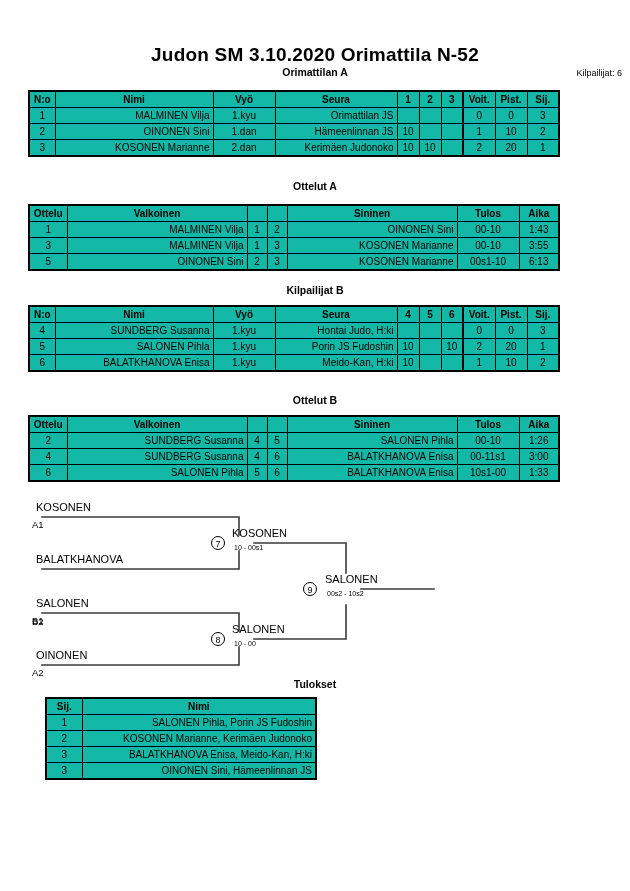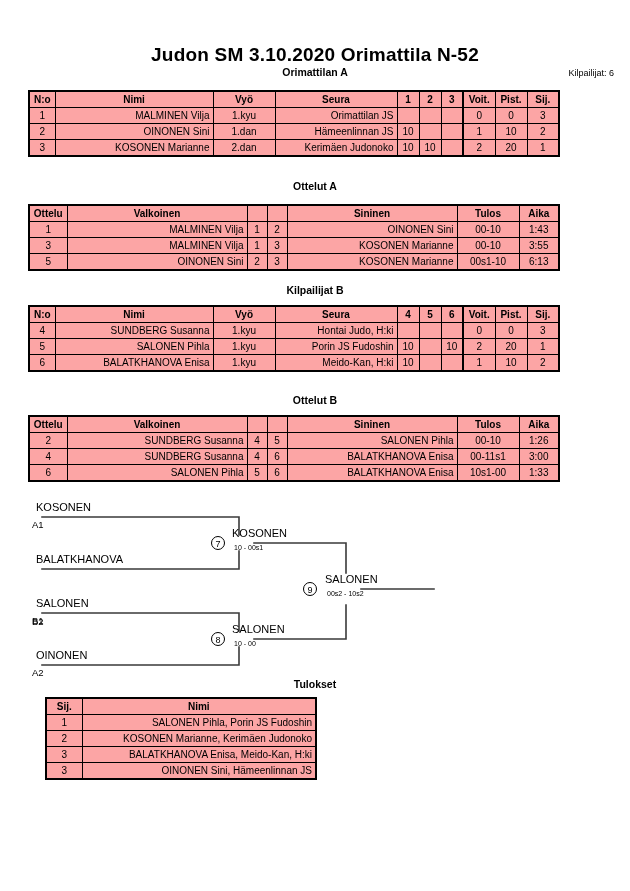--- a/index.html
+++ b/index.html
@@ -22,21 +22,21 @@
     left: 0;
     top: 44px;
     width: 630px;
     text-align: center;
     font-size: 19px;
     font-weight: bold;
     letter-spacing: 0.2px;
   }
   .entrants-count {
     position: absolute;
-    right: 16px;
+    right: 8px;
     top: 68px;
     font-size: 9px;
     font-weight: normal;
     white-space: nowrap;
   }
 
   
   .section-caption {
     position: absolute;
     font-size: 10.5px;
@@ -44,21 +44,21 @@
     text-align: center;
     width: 100%;
     left: 0;
   }
 
   
   table.grid {
     position: absolute;
     border-collapse: collapse;
     font-size: 10px;
-    background: #fca5a5;
+    background: #14b8a6;
     table-layout: fixed;
   }
   table.grid td, table.grid th {
     border: 1px solid #000;
     padding: 0 3px;
     height: 15px;
     font-weight: normal;
     overflow: hidden;
     white-space: nowrap;
   }

